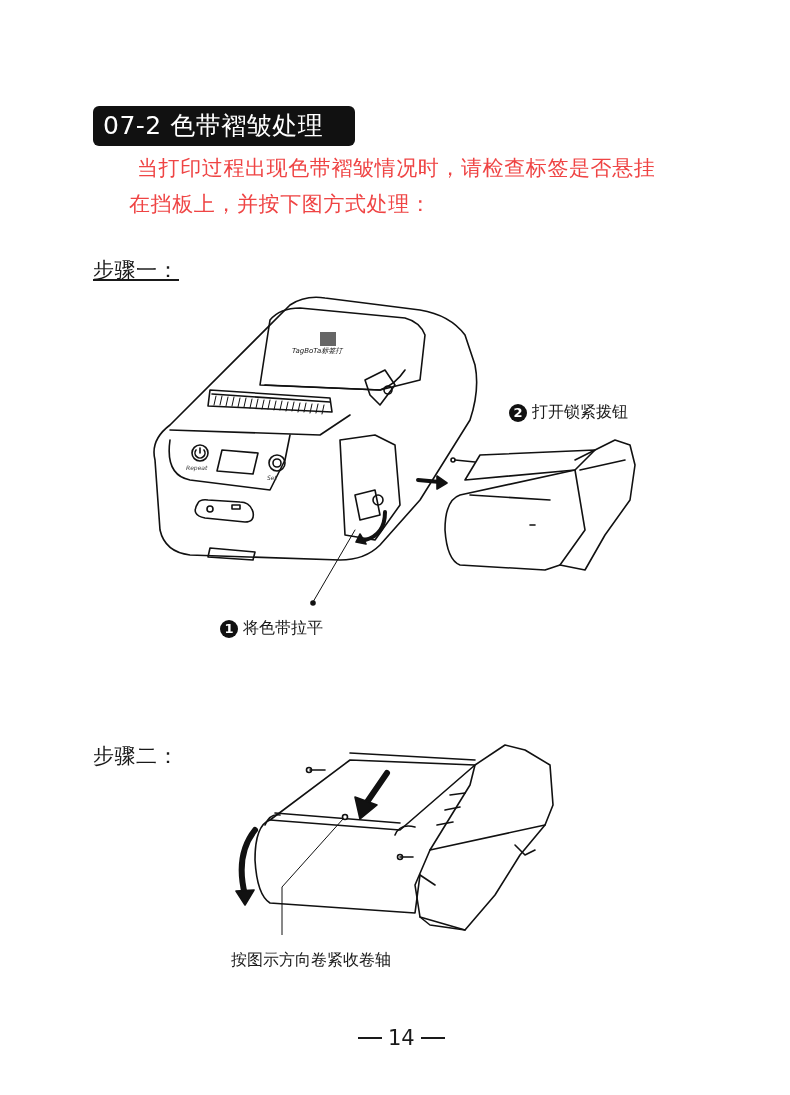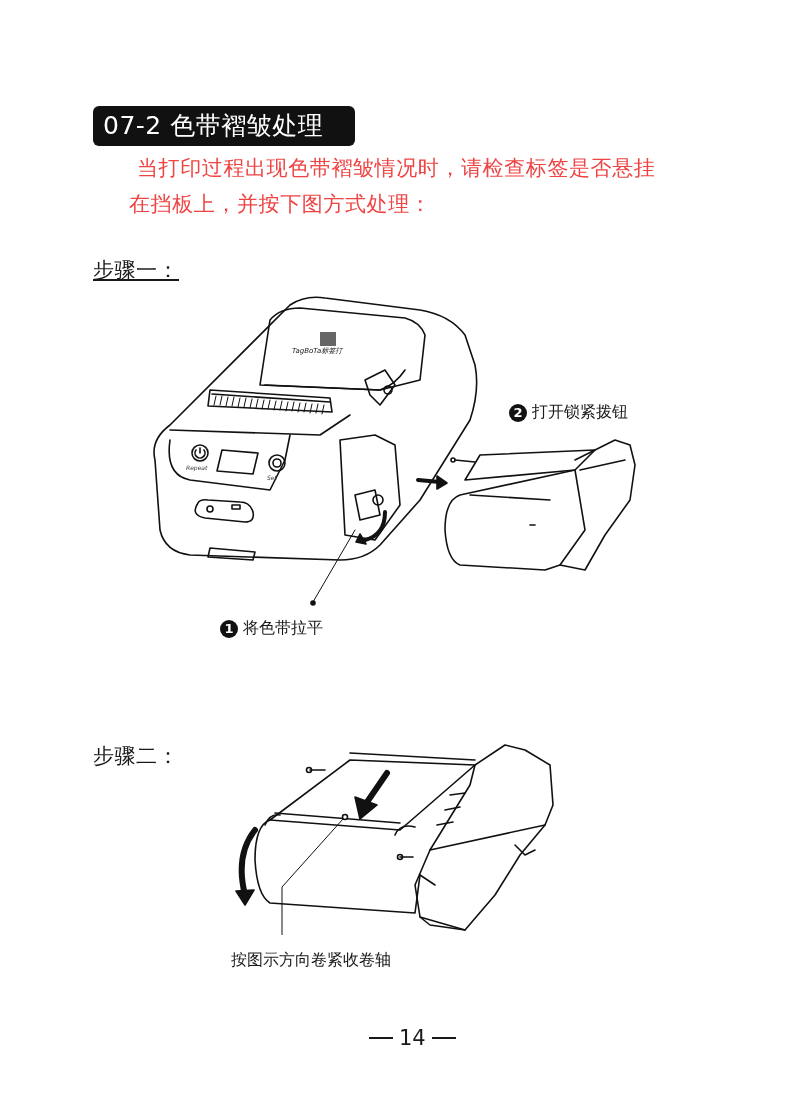--- a/index.html
+++ b/index.html
@@ -30,21 +30,21 @@
       position: absolute; font-size: 16px; color: #1a1a1a; display: flex; align-items: center;
     }
     .num-circle {
       width: 18px; height: 18px; border-radius: 50%; background: #111; color: #fff;
       font-size: 13px; line-height: 18px; text-align: center; margin-right: 5px; font-weight: bold;
     }
     .caption2 {
       position: absolute; left: 231px; top: 948px; font-size: 16px; line-height: 24px; color: #1a1a1a;
     }
     .page-num {
-      position: absolute; left: 363px; top: 1026px; font-size: 21px; color: #1a1a1a;
+      position: absolute; left: 352px; top: 1026px; font-size: 21px; color: #1a1a1a;
       display: flex; align-items: center;
     }
     .dash { display: inline-block; width: 24px; height: 2px; background: #1a1a1a; margin: 0 6px; }
   </style>
 </head>
 <body>
 
 <div class="title-badge">07-2 色带褶皱处理</div>
 
 <div class="para l1">当打印过程出现色带褶皱情况时，请检查标签是否悬挂</div>

